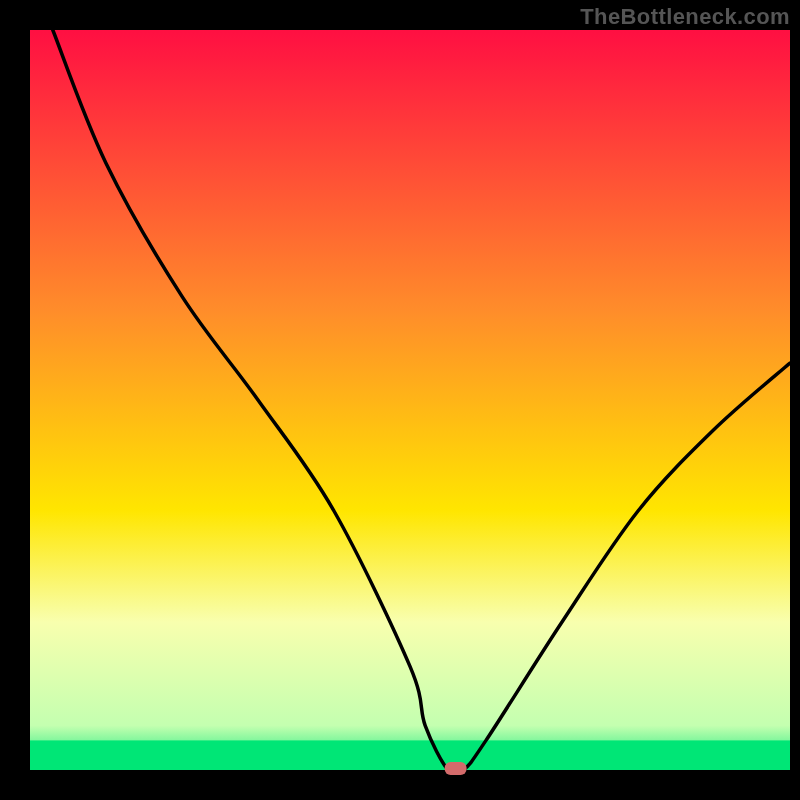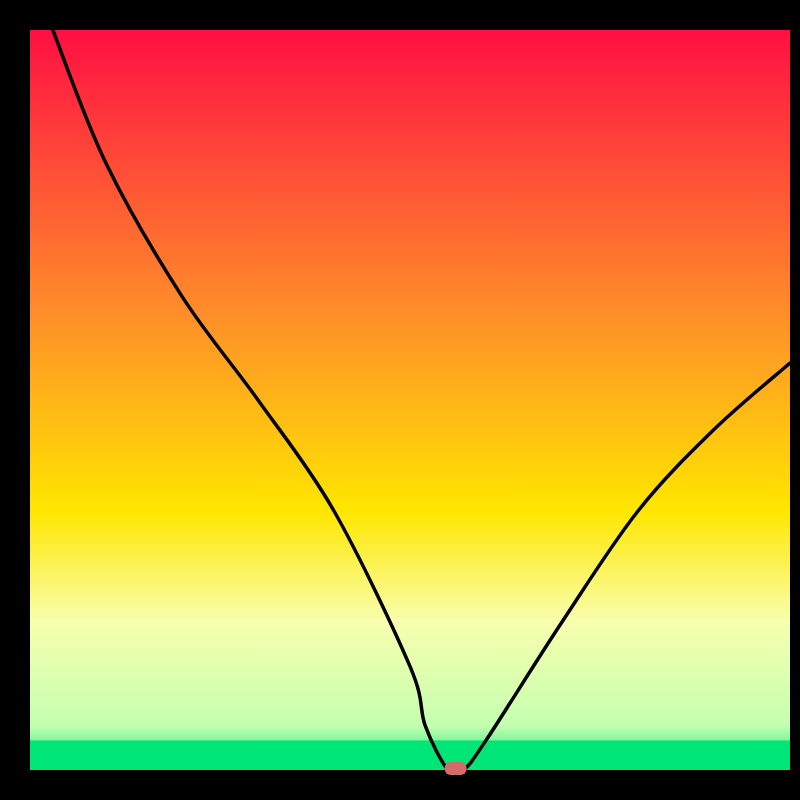--- a/index.html
+++ b/index.html
@@ -30,20 +30,21 @@
     position: absolute;
     left: 0;
     top: 0;
   }
 </style>
 </head>
 <body>
 
 <div class="stage">
 
+  <div class="attribution">TheBottleneck.com</div>
 
   <svg id="chart-svg" width="800" height="800" viewBox="0 0 800 800">
     <defs>
       <linearGradient id="bg-grad" x1="0" y1="0" x2="0" y2="1">
         <stop id="g-top" offset="0%" stop-color="#ff0f42"></stop>
         <stop id="g-mid1" offset="38%" stop-color="#ff8d2a"></stop>
         <stop id="g-mid2" offset="65%" stop-color="#ffe600"></stop>
         <stop id="g-pale" offset="80%" stop-color="#f8ffae"></stop>
         <stop id="g-gpale" offset="94%" stop-color="#c4ffb0"></stop>
         <stop id="g-green" offset="100%" stop-color="#00e676"></stop>

